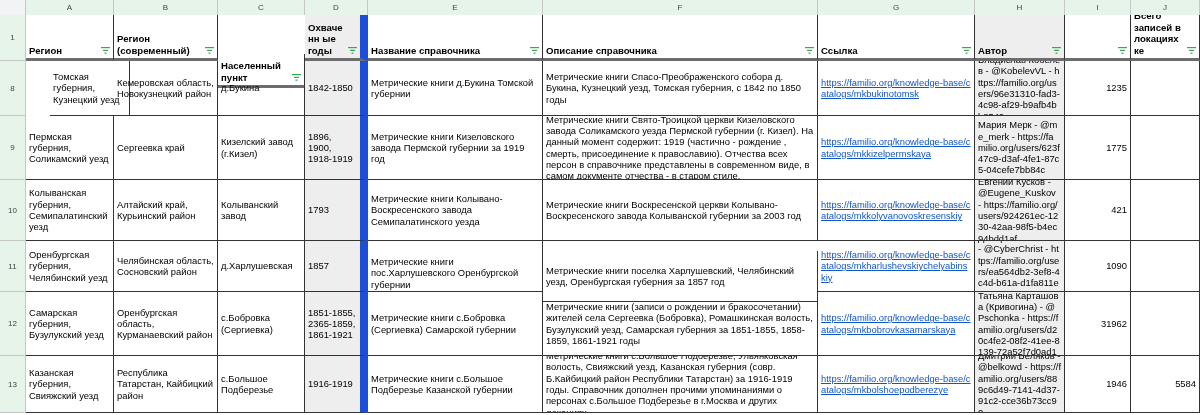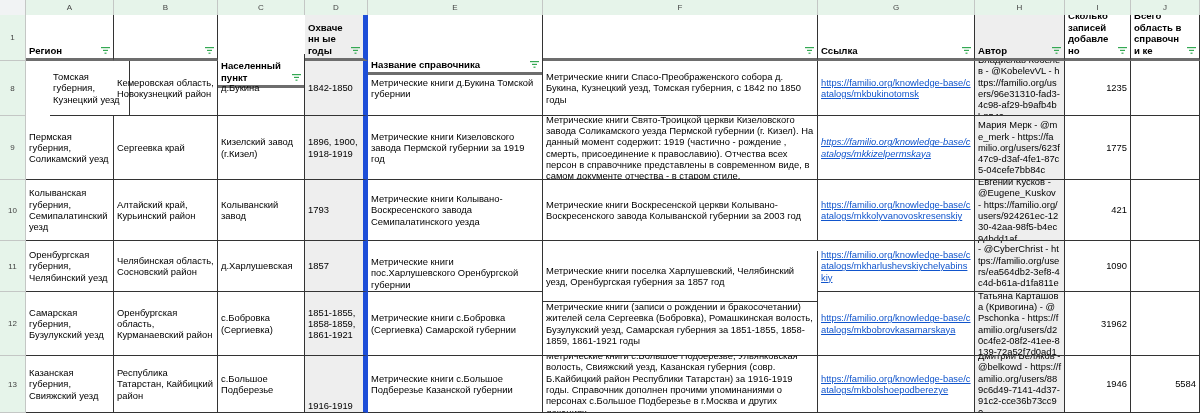--- a/index.html
+++ b/index.html
@@ -10,21 +10,21 @@
   .corner { position: absolute; left: 0; top: 0; width: 26px; height: 15px; background: #f1f3f4; border-right: 1px solid #c4c7c5; }
   .colhead { position: absolute; top: 0; height: 15px; font-size: 8px; color: #444; text-align: center; line-height: 15px; border-right: 1px solid #c4c7c5; background: #e6f4ea; }
   .rowhead { position: absolute; left: 0; width: 26px; background: #e6f4ea; font-size: 8px; color: #444; text-align: center; border-bottom: 1px solid #c4c7c5; border-right: 1px solid #c4c7c5; display: flex; align-items: center; justify-content: center; }
   .cell { position: absolute; overflow: hidden; border-right: 1px solid #333; border-bottom: 1px solid #333; padding: 1px 3px; font-size: 9.4px; line-height: 11.3px; display: flex; align-items: center; white-space: pre-wrap; word-break: break-all; }
   .cell .txt { width: 100%; }
   .cell.hdrcell { font-weight: bold; align-items: flex-end; padding-bottom: 2px; font-size: 9.6px; line-height: 11.5px; border-bottom: 3px solid #6d6d6d; }
   .cell.hdrcell .txt { padding-right: 14px; }
   .cell.num { justify-content: flex-end; }
   .cell.num .txt { text-align: right; }
   .cell.grey { background: #eeeeee; }
-  .cell.thick-right { border-right: 5px solid #1d4ed8; }
+  .cell.thick-right { border-right: 8px solid #1d4ed8; }
   .cell.wrapword { word-break: normal; overflow-wrap: break-word; }
   .link { color: #1155cc; text-decoration: underline; }
   .filter { position: absolute; right: 3px; bottom: 4px; width: 9px; height: 7px; }
   .filter svg { display: block; }
 </style>
 </head>
 <body>
 
 <div class="grid">
   <div class="colhead-row"></div>
@@ -49,82 +49,82 @@
       <div class="rowhead" style="top: 241px; height: 51px;">11</div>
       <div class="rowhead" style="top: 292px; height: 64px;">12</div>
       <div class="rowhead" style="top: 356px; height: 57px;">13</div>
     </div>
   <div id="cells">
       <div class="cell hdrcell wrapword" style="left: 26px; top: 15px; width: 88px; height: 46px;"><span class="txt">Регион</span><span class="filter"><svg width="9" height="7" viewBox="0 0 9 7">
             <rect x="0" y="0" width="9" height="1.2" fill="#34a853"></rect>
             <rect x="2" y="2.8" width="5" height="1.2" fill="#34a853"></rect>
             <rect x="3.5" y="5.6" width="2" height="1.2" fill="#34a853"></rect>
           </svg></span></div>
-      <div class="cell hdrcell wrapword" style="left: 114px; top: 15px; width: 104px; height: 46px;"><span class="filter"><svg width="9" height="7" viewBox="0 0 9 7">
+      <div class="cell hdrcell wrapword" style="left: 114px; top: 15px; width: 104px; height: 46px;"><span class="txt">Регион (современный)</span><span class="filter"><svg width="9" height="7" viewBox="0 0 9 7">
             <rect x="0" y="0" width="9" height="1.2" fill="#34a853"></rect>
             <rect x="2" y="2.8" width="5" height="1.2" fill="#34a853"></rect>
             <rect x="3.5" y="5.6" width="2" height="1.2" fill="#34a853"></rect>
           </svg></span></div>
       <div class="cell hdrcell wrapword" style="left: 218px; top: 6px; width: 87px; height: 34px; margin-top: 48px;"><span class="txt">Населенный пункт</span><span class="filter"><svg width="9" height="7" viewBox="0 0 9 7">
             <rect x="0" y="0" width="9" height="1.2" fill="#34a853"></rect>
             <rect x="2" y="2.8" width="5" height="1.2" fill="#34a853"></rect>
             <rect x="3.5" y="5.6" width="2" height="1.2" fill="#34a853"></rect>
           </svg></span></div>
       <div class="cell hdrcell grey thick-right wrapword" style="left: 305px; top: 15px; width: 63px; height: 46px;"><span class="txt">Охваченн ые годы</span><span class="filter"><svg width="9" height="7" viewBox="0 0 9 7">
             <rect x="0" y="0" width="9" height="1.2" fill="#34a853"></rect>
             <rect x="2" y="2.8" width="5" height="1.2" fill="#34a853"></rect>
             <rect x="3.5" y="5.6" width="2" height="1.2" fill="#34a853"></rect>
           </svg></span></div>
-      <div class="cell hdrcell wrapword" style="left: 368px; top: 15px; width: 175px; height: 60px;"><span class="txt">Название справочника</span><span class="filter"><svg width="9" height="7" viewBox="0 0 9 7">
+      <div class="cell hdrcell wrapword" style="left: 368px; top: 15px; width: 175px; height: 46px;"><span class="txt">Название справочника</span><span class="filter"><svg width="9" height="7" viewBox="0 0 9 7">
             <rect x="0" y="0" width="9" height="1.2" fill="#34a853"></rect>
             <rect x="2" y="2.8" width="5" height="1.2" fill="#34a853"></rect>
             <rect x="3.5" y="5.6" width="2" height="1.2" fill="#34a853"></rect>
           </svg></span></div>
-      <div class="cell hdrcell wrapword" style="left: 543px; top: 15px; width: 275px; height: 46px;"><span class="filter"><svg width="9" height="7" viewBox="0 0 9 7">
+      <div class="cell hdrcell wrapword" style="left: 543px; top: 15px; width: 275px; height: 46px;"><span class="txt">Описание справочника</span><span class="filter"><svg width="9" height="7" viewBox="0 0 9 7">
             <rect x="0" y="0" width="9" height="1.2" fill="#34a853"></rect>
             <rect x="2" y="2.8" width="5" height="1.2" fill="#34a853"></rect>
             <rect x="3.5" y="5.6" width="2" height="1.2" fill="#34a853"></rect>
           </svg></span></div>
       <div class="cell hdrcell wrapword" style="left: 818px; top: 15px; width: 157px; height: 46px;"><span class="txt">Ссылка</span><span class="filter"><svg width="9" height="7" viewBox="0 0 9 7">
             <rect x="0" y="0" width="9" height="1.2" fill="#34a853"></rect>
             <rect x="2" y="2.8" width="5" height="1.2" fill="#34a853"></rect>
             <rect x="3.5" y="5.6" width="2" height="1.2" fill="#34a853"></rect>
           </svg></span></div>
       <div class="cell hdrcell grey wrapword" style="left: 975px; top: 15px; width: 90px; height: 46px;"><span class="txt">Автор</span><span class="filter"><svg width="9" height="7" viewBox="0 0 9 7">
             <rect x="0" y="0" width="9" height="1.2" fill="#34a853"></rect>
             <rect x="2" y="2.8" width="5" height="1.2" fill="#34a853"></rect>
             <rect x="3.5" y="5.6" width="2" height="1.2" fill="#34a853"></rect>
           </svg></span></div>
-      <div class="cell hdrcell wrapword" style="left: 1065px; top: 15px; width: 66px; height: 46px;"><span class="txt">Сколько записей добавлено</span><span class="filter"><svg width="9" height="7" viewBox="0 0 9 7">
+      <div class="cell hdrcell wrapword" style="left: 1065px; top: 15px; width: 66px; height: 46px;"><span class="filter"><svg width="9" height="7" viewBox="0 0 9 7">
             <rect x="0" y="0" width="9" height="1.2" fill="#34a853"></rect>
             <rect x="2" y="2.8" width="5" height="1.2" fill="#34a853"></rect>
             <rect x="3.5" y="5.6" width="2" height="1.2" fill="#34a853"></rect>
           </svg></span></div>
-      <div class="cell hdrcell wrapword" style="left: 1131px; top: 15px; width: 69px; height: 46px;"><span class="txt">Всего область в справочни ке</span><span class="filter"><svg width="9" height="7" viewBox="0 0 9 7">
+      <div class="cell hdrcell wrapword" style="left: 1131px; top: 15px; width: 69px; height: 46px;"><span class="txt">Всего записей в локациях ке</span><span class="filter"><svg width="9" height="7" viewBox="0 0 9 7">
             <rect x="0" y="0" width="9" height="1.2" fill="#34a853"></rect>
             <rect x="2" y="2.8" width="5" height="1.2" fill="#34a853"></rect>
             <rect x="3.5" y="5.6" width="2" height="1.2" fill="#34a853"></rect>
           </svg></span></div>
       <div class="cell wrapword" style="left: 26px; top: 61px; width: 80px; height: 55px; margin-left: 24px;"><span class="txt">Томская губерния, Кузнецкий уезд</span></div>
       <div class="cell wrapword" style="left: 114px; top: 61px; width: 104px; height: 55px;"><span class="txt">Кемеровская область, Новокузнецкий район</span></div>
       <div class="cell wrapword" style="left: 218px; top: 61px; width: 87px; height: 55px;"><span class="txt">д.Букина</span></div>
       <div class="cell grey thick-right wrapword" style="left: 305px; top: 61px; width: 63px; height: 55px;"><span class="txt">1842-1850</span></div>
       <div class="cell wrapword" style="left: 368px; top: 61px; width: 175px; height: 55px;"><span class="txt">Метрические книги д.Букина Томской губернии</span></div>
       <div class="cell wrapword" style="left: 543px; top: 61px; width: 275px; height: 55px;"><span class="txt">Метрические книги Спасо-Преображенского собора д. Букина, Кузнецкий уезд, Томская губерния, с 1842 по 1850 годы</span></div>
       <div class="cell" style="left: 818px; top: 61px; width: 157px; height: 55px;"><a class="txt link">https://familio.org/knowledge-base/catalogs/mkbukinotomsk</a></div>
       <div class="cell grey" style="left: 975px; top: 61px; width: 90px; height: 55px;"><span class="txt">Владислав Кобелев - @KobelevVL - https://familio.org/users/96e31310-fad3-4c98-af29-b9afb4bb8542</span></div>
       <div class="cell num wrapword" style="left: 1065px; top: 61px; width: 66px; height: 55px;"><span class="txt">1235</span></div>
       <div class="cell num wrapword" style="left: 1131px; top: 61px; width: 69px; height: 55px;"><span class="txt"></span></div>
       <div class="cell wrapword" style="left: 26px; top: 116px; width: 88px; height: 64px;"><span class="txt">Пермская губерния, Соликамский уезд</span></div>
       <div class="cell wrapword" style="left: 114px; top: 116px; width: 104px; height: 64px;"><span class="txt">Сергеевка край</span></div>
       <div class="cell wrapword" style="left: 218px; top: 116px; width: 87px; height: 64px;"><span class="txt">Кизелский завод (г.Кизел)</span></div>
       <div class="cell grey thick-right wrapword" style="left: 305px; top: 116px; width: 63px; height: 64px;"><span class="txt">1896, 1900, 1918-1919</span></div>
       <div class="cell wrapword" style="left: 368px; top: 116px; width: 175px; height: 64px;"><span class="txt">Метрические книги Кизеловского завода Пермской губернии за 1919 год</span></div>
       <div class="cell wrapword" style="left: 543px; top: 116px; width: 275px; height: 64px;"><span class="txt">Метрические книги Свято-Троицкой церкви Кизеловского завода Соликамского уезда Пермской губернии (г. Кизел). На данный момент содержит: 1919 (частично - рождение , смерть, присоединение к православию). Отчества всех персон в справочнике представлены в современном виде, в самом документе отчества - в старом стиле.</span></div>
-      <div class="cell" style="left: 818px; top: 116px; width: 157px; height: 64px; font-style: italic;"><a class="txt link">https://familio.org/knowledge-base/catalogs/mkkizelpermskaya</a></div>
+      <div class="cell" style="left: 818px; top: 116px; width: 157px; height: 64px;"><a class="txt link">https://familio.org/knowledge-base/catalogs/mkkizelpermskaya</a></div>
       <div class="cell grey" style="left: 975px; top: 116px; width: 90px; height: 64px;"><span class="txt">Мария Мерк - @me_merk - https://familio.org/users/623f47c9-d3af-4fe1-87c5-04cefe7bb84c</span></div>
       <div class="cell num wrapword" style="left: 1065px; top: 116px; width: 66px; height: 64px;"><span class="txt">1775</span></div>
       <div class="cell num wrapword" style="left: 1131px; top: 116px; width: 69px; height: 64px;"><span class="txt"></span></div>
       <div class="cell wrapword" style="left: 26px; top: 180px; width: 88px; height: 61px;"><span class="txt">Колыванская губерния, Семипалатинский уезд</span></div>
       <div class="cell wrapword" style="left: 114px; top: 180px; width: 104px; height: 61px;"><span class="txt">Алтайский край, Курьинский район</span></div>
       <div class="cell wrapword" style="left: 218px; top: 180px; width: 87px; height: 61px;"><span class="txt">Колыванский завод</span></div>
       <div class="cell grey thick-right wrapword" style="left: 305px; top: 180px; width: 63px; height: 61px;"><span class="txt">1793</span></div>
       <div class="cell wrapword" style="left: 368px; top: 180px; width: 175px; height: 61px;"><span class="txt">Метрические книги Колывано-Воскресенского завода Семипалатинского уезда</span></div>
       <div class="cell wrapword" style="left: 543px; top: 180px; width: 275px; height: 61px;"><span class="txt">Метрические книги Воскресенской церкви Колывано-Воскресенского завода Колыванской губернии за 2003 год</span></div>
       <div class="cell" style="left: 818px; top: 180px; width: 157px; height: 61px;"><a class="txt link">https://familio.org/knowledge-base/catalogs/mkkolyvanovoskresenskiy</a></div>
@@ -137,31 +137,31 @@
       <div class="cell grey thick-right wrapword" style="left: 305px; top: 241px; width: 63px; height: 51px;"><span class="txt">1857</span></div>
       <div class="cell wrapword" style="left: 368px; top: 241px; width: 175px; height: 51px; align-items: flex-end;"><span class="txt">Метрические книги пос.Харлушевского Оренбургской губернии</span></div>
       <div class="cell wrapword" style="left: 543px; top: 251px; width: 275px; height: 51px;"><span class="txt">Метрические книги поселка Харлушевский, Челябинский уезд, Оренбургская губерния за 1857 год</span></div>
       <div class="cell" style="left: 818px; top: 241px; width: 157px; height: 51px;"><a class="txt link">https://familio.org/knowledge-base/catalogs/mkharlushevskiychelyabinskiy</a></div>
       <div class="cell grey" style="left: 975px; top: 241px; width: 90px; height: 51px;"><span class="txt">Дмитрий Ильиных - @CyberChrist - https://familio.org/users/ea564db2-3ef8-4c4d-b61a-d1fa811e55bf</span></div>
       <div class="cell num wrapword" style="left: 1065px; top: 241px; width: 66px; height: 51px;"><span class="txt">1090</span></div>
       <div class="cell num wrapword" style="left: 1131px; top: 241px; width: 69px; height: 51px;"><span class="txt"></span></div>
       <div class="cell wrapword" style="left: 26px; top: 292px; width: 88px; height: 64px;"><span class="txt">Самарская губерния, Бузулукский уезд</span></div>
       <div class="cell wrapword" style="left: 114px; top: 292px; width: 104px; height: 64px;"><span class="txt">Оренбургская область, Курманаевский район</span></div>
       <div class="cell wrapword" style="left: 218px; top: 292px; width: 87px; height: 64px;"><span class="txt">с.Бобровка (Сергиевка)</span></div>
-      <div class="cell grey thick-right wrapword" style="left: 305px; top: 292px; width: 63px; height: 64px;"><span class="txt">1851-1855, 1858-1859, 1861-1921</span></div>
+      <div class="cell grey thick-right wrapword" style="left: 305px; top: 292px; width: 63px; height: 64px;"><span class="txt">1851-1855, 2365-1859, 1861-1921</span></div>
       <div class="cell wrapword" style="left: 368px; top: 292px; width: 175px; height: 64px;"><span class="txt">Метрические книги с.Бобровка (Сергиевка) Самарской губернии</span></div>
       <div class="cell wrapword" style="left: 543px; top: 292px; width: 275px; height: 64px;"><span class="txt">Метрические книги (записи о рождении и бракосочетании) жителей села Сергеевка (Бобровка), Ромашкинская волость, Бузулукский уезд, Самарская губерния за 1851-1855, 1858-1859, 1861-1921 годы</span></div>
       <div class="cell" style="left: 818px; top: 292px; width: 157px; height: 64px;"><a class="txt link">https://familio.org/knowledge-base/catalogs/mkbobrovkasamarskaya</a></div>
       <div class="cell grey" style="left: 975px; top: 292px; width: 90px; height: 64px;"><span class="txt">Татьяна Карташова (Кривогина) - @Pschonka - https://familio.org/users/d20c4fe2-08f2-41ee-8139-72a52f7d0ad1</span></div>
       <div class="cell num wrapword" style="left: 1065px; top: 292px; width: 66px; height: 64px;"><span class="txt">31962</span></div>
       <div class="cell num wrapword" style="left: 1131px; top: 292px; width: 69px; height: 64px;"><span class="txt"></span></div>
       <div class="cell wrapword" style="left: 26px; top: 356px; width: 88px; height: 57px;"><span class="txt">Казанская губерния, Свияжский уезд</span></div>
       <div class="cell wrapword" style="left: 114px; top: 356px; width: 104px; height: 57px;"><span class="txt">Республика Татарстан, Кайбицкий район</span></div>
       <div class="cell wrapword" style="left: 218px; top: 356px; width: 87px; height: 57px;"><span class="txt">с.Большое Подберезье</span></div>
-      <div class="cell grey thick-right wrapword" style="left: 305px; top: 356px; width: 63px; height: 57px; align-items: flex-end;"><span class="txt">1916-1919</span></div>
+      <div class="cell grey thick-right wrapword" style="left: 305px; top: 356px; width: 63px; height: 57px;"><span class="txt">1916-1919</span></div>
       <div class="cell wrapword" style="left: 368px; top: 356px; width: 175px; height: 57px;"><span class="txt">Метрические книги с.Большое Подберезье Казанской губернии</span></div>
       <div class="cell wrapword" style="left: 543px; top: 356px; width: 275px; height: 57px;"><span class="txt">Метрические книги с.Большое Подберезье, Ульянковская волость, Свияжский уезд, Казанская губерния (совр. Б.Кайбицкий район Республики Татарстан) за 1916-1919 годы. Справочник дополнен прочими упоминаниями о персонах с.Большое Подберезье в г.Москва и других локациях.</span></div>
       <div class="cell" style="left: 818px; top: 356px; width: 157px; height: 57px;"><a class="txt link">https://familio.org/knowledge-base/catalogs/mkbolshoepodberezye</a></div>
       <div class="cell grey" style="left: 975px; top: 356px; width: 90px; height: 57px;"><span class="txt">Дмитрий Беляков - @belkowd - https://familio.org/users/889c6d49-7141-4d37-91c2-cce36b73cc90</span></div>
       <div class="cell num wrapword" style="left: 1065px; top: 356px; width: 66px; height: 57px;"><span class="txt">1946</span></div>
       <div class="cell num wrapword" style="left: 1131px; top: 356px; width: 69px; height: 57px;"><span class="txt">5584</span></div>
     </div>
 </div>
 
 </body></html>

